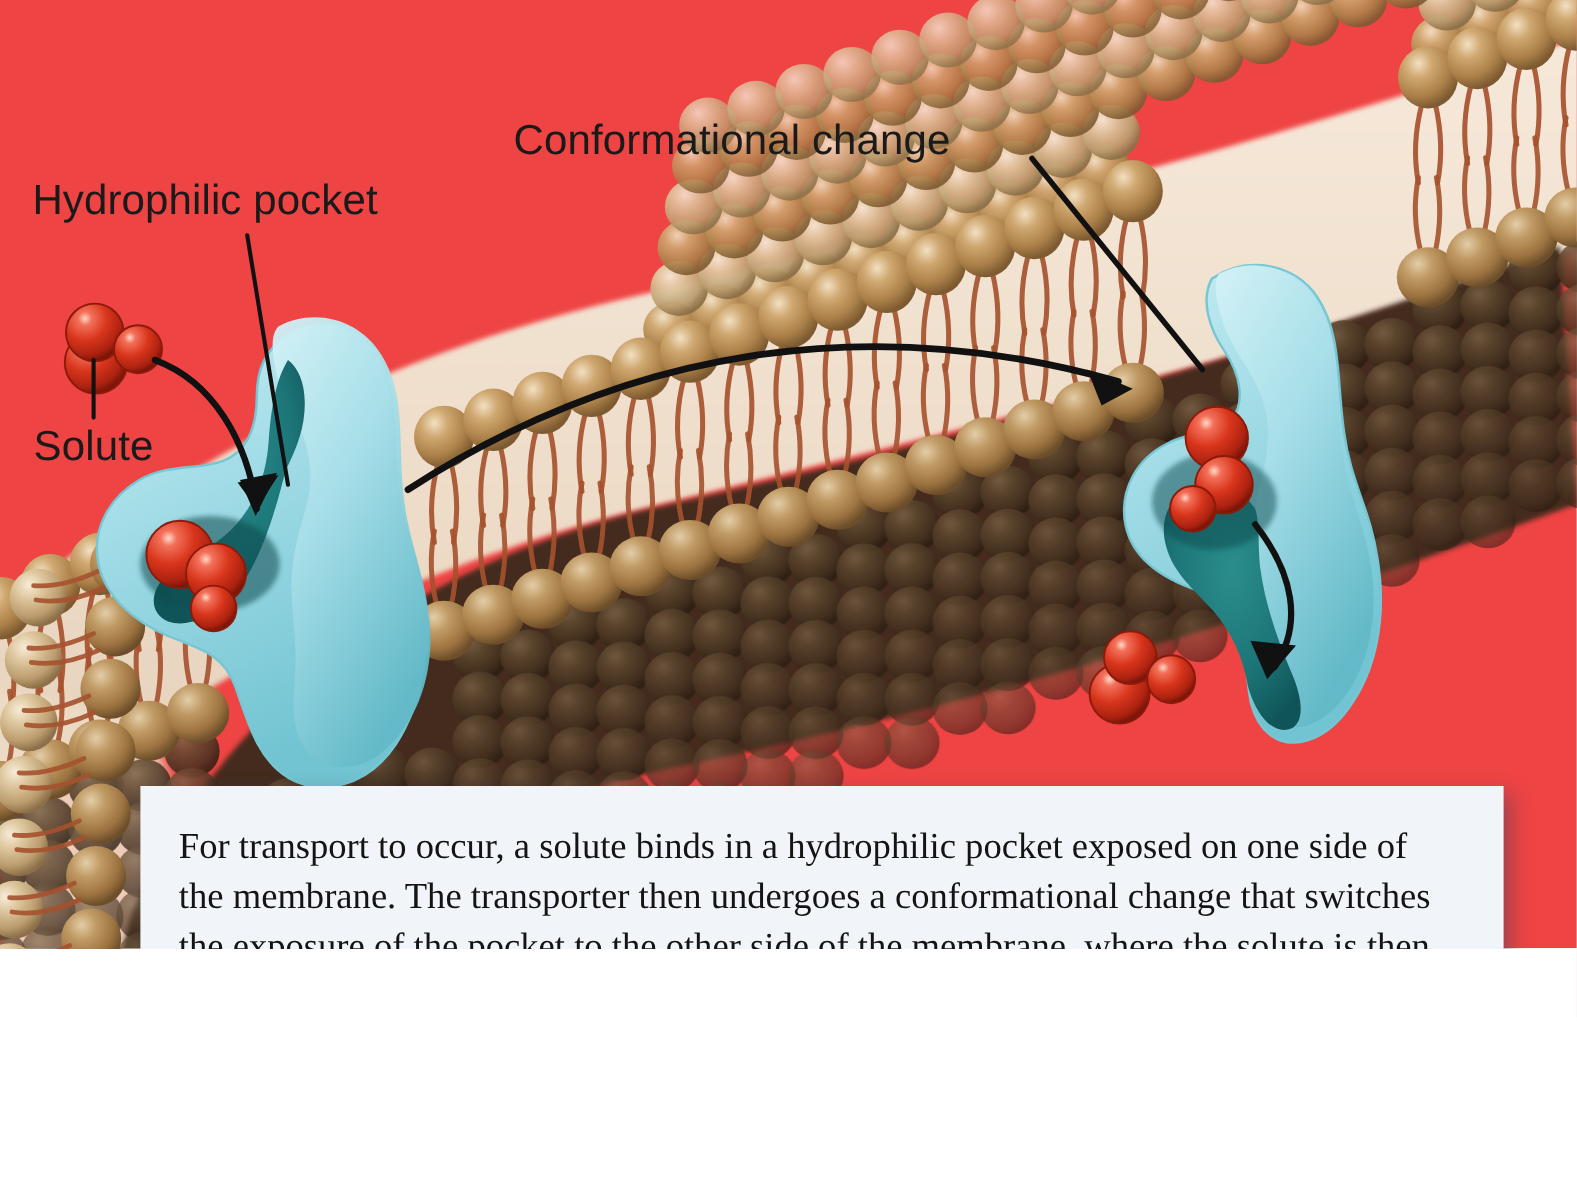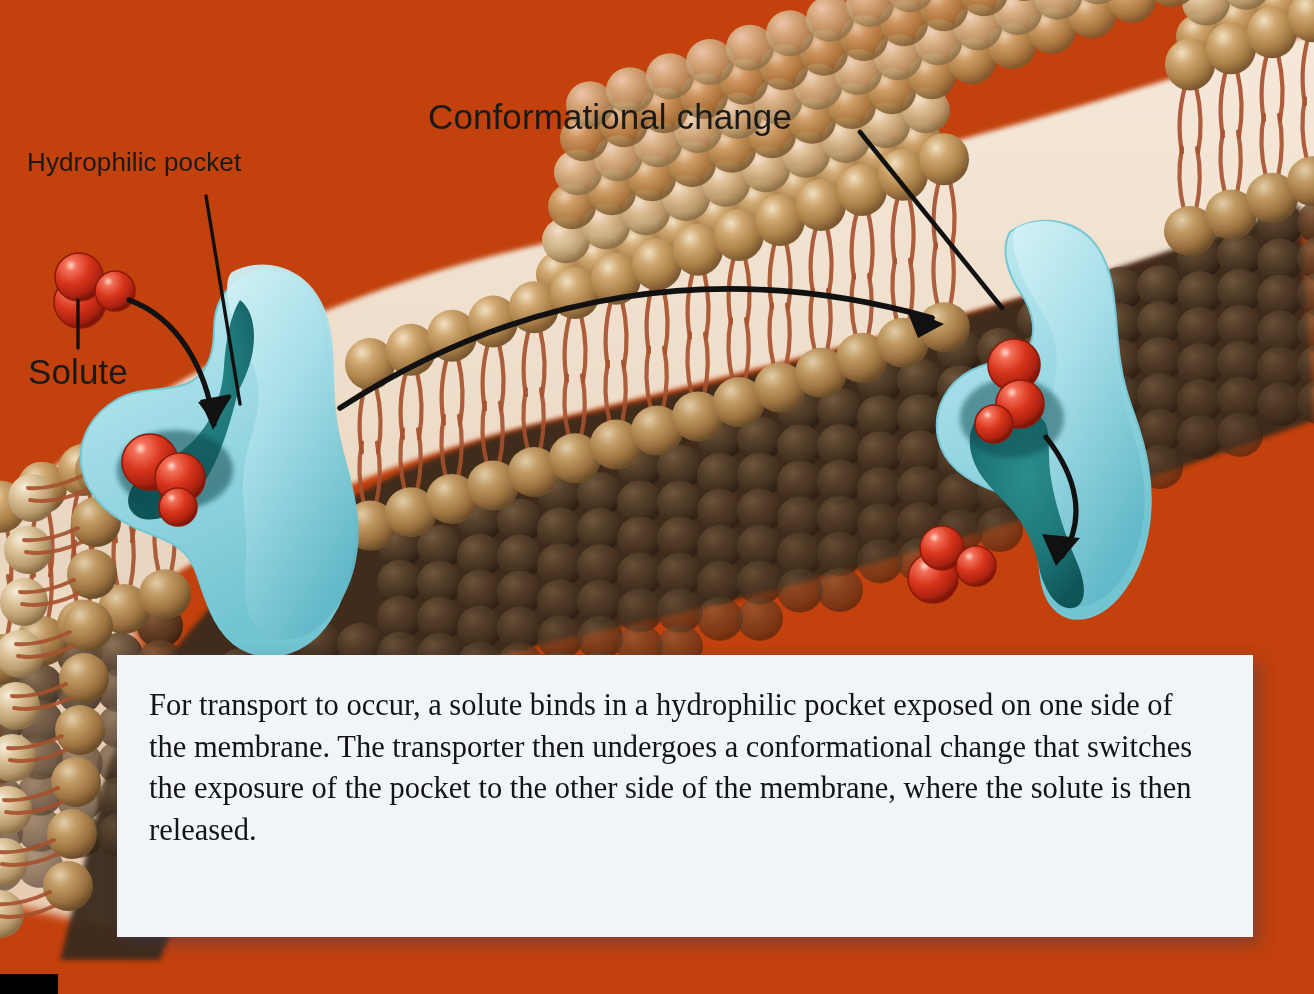--- a/index.html
+++ b/index.html
@@ -1,25 +1,25 @@
 <!DOCTYPE html>
 <html><head>
 <meta charset="utf-8">
 <title>Transporter Conformational Change Diagram</title>
 <style>
   html,body{margin:0;padding:0;background:#fff;}
   body{width:1314px;height:994px;overflow:hidden;
        font-family:"Liberation Sans",sans-serif;}
-  #stage{position:relative;width:1314px;height:994px;background:#c2410c;overflow:hidden;}
+  #stage{position:relative;width:1314px;height:790px;background:#ef4444;overflow:hidden;}
   #art{position:absolute;left:0;top:0;width:1314px;height:994px;}
 
   .lbl{position:absolute;color:#1a1a1a;font-family:"Liberation Sans",sans-serif;
        font-weight:400;white-space:nowrap;letter-spacing:.1px;}
   #lbl-conf{left:428px;top:97px;font-size:35px;}
-  #lbl-pocket{left:27px;top:147px;font-size:26px;}
+  #lbl-pocket{left:27px;top:147px;font-size:35px;}
   #lbl-solute{left:28px;top:352px;font-size:35px;}
 
   #caption{position:absolute;left:117px;top:655px;width:1136px;height:282px;
            background:#f1f5fa;box-shadow:6px 7px 16px rgba(60,62,92,.45);
            box-sizing:border-box;padding:30px 40px 0 32px;}
   #caption p{margin:0;font-family:"Liberation Serif",serif;font-size:30.5px;
              line-height:41.5px;color:#141414;}
   #blackbar{position:absolute;left:0;top:974px;width:58px;height:20px;background:#000;}
 </style>
 </head>

